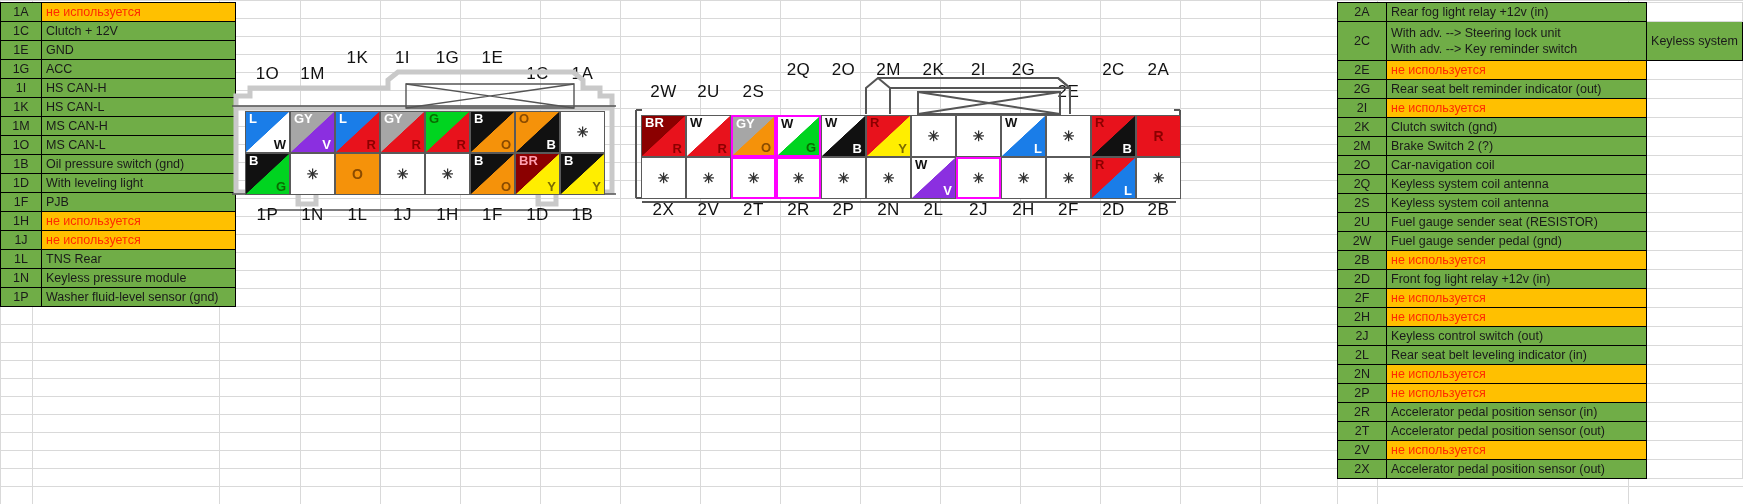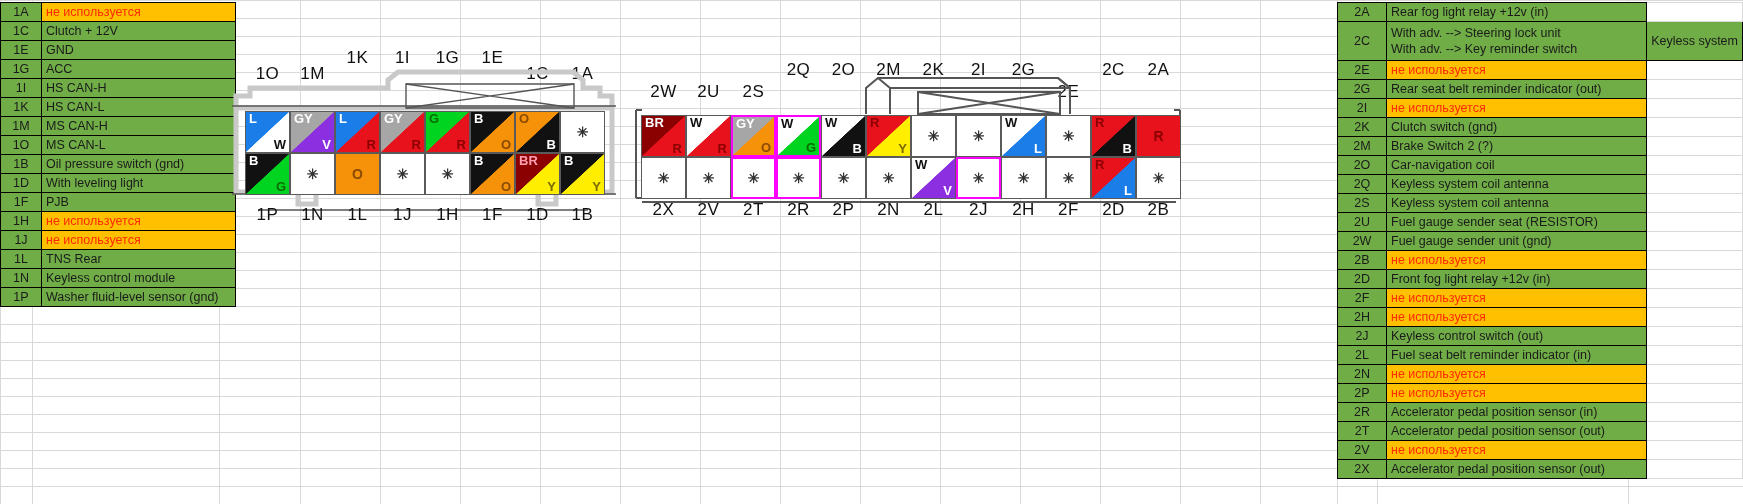--- a/index.html
+++ b/index.html
@@ -35,21 +35,21 @@
 
   
   #left-table{left:0px;top:2px;width:219px;}
   #left-table td.code{width:32px;}
   #left-table td.desc{width:185px;}
 
   
   #right-table{left:1337px;top:2px;width:406px;}
   #right-table td.code{width:40px;}
   #right-table td.desc{width:251px;}
-  #right-table td.note{width:113px;text-align:right;}
+  #right-table td.note{width:113px;}
 
   
   .connector{position:absolute;z-index:5;}
 
   .lbl-row{position:relative;height:22px;}
   .lbl{
     position:absolute;font-size:17px;color:#111;
     font-family:"Liberation Sans", sans-serif;
     letter-spacing:0.5px;text-align:center;transform:translateX(-50%);
   }
@@ -178,21 +178,21 @@
       <tr>
         <td class="code">1J</td>
         <td class="desc unused">не используется</td>
       </tr>
       <tr>
         <td class="code">1L</td>
         <td class="desc">TNS Rear</td>
       </tr>
       <tr>
         <td class="code">1N</td>
-        <td class="desc">Keyless control module</td>
+        <td class="desc">Keyless pressure module</td>
       </tr>
       <tr>
         <td class="code">1P</td>
         <td class="desc">Washer fluid-level sensor (gnd)</td>
       </tr>
     </tbody>
 </table>
 
 <table class="pin-table" id="right-table">
   <tbody id="right-tbody">
@@ -249,21 +249,21 @@
         <td class="desc">Keyless system coil antenna</td>
         <td class="blank">&nbsp;</td>
       </tr>
       <tr>
         <td class="code">2U</td>
         <td class="desc">Fuel gauge sender seat (RESISTOR)</td>
         <td class="blank">&nbsp;</td>
       </tr>
       <tr>
         <td class="code">2W</td>
-        <td class="desc">Fuel gauge sender unit (gnd)</td>
+        <td class="desc">Fuel gauge sender pedal (gnd)</td>
         <td class="blank">&nbsp;</td>
       </tr>
       <tr>
         <td class="code">2B</td>
         <td class="desc unused">не используется</td>
         <td class="blank">&nbsp;</td>
       </tr>
       <tr>
         <td class="code">2D</td>
         <td class="desc">Front fog light relay +12v (in)</td>
@@ -279,21 +279,21 @@
         <td class="desc unused">не используется</td>
         <td class="blank">&nbsp;</td>
       </tr>
       <tr>
         <td class="code">2J</td>
         <td class="desc">Keyless control switch (out)</td>
         <td class="blank">&nbsp;</td>
       </tr>
       <tr>
         <td class="code">2L</td>
-        <td class="desc">Fuel seat belt reminder indicator (in)</td>
+        <td class="desc">Rear seat belt leveling indicator (in)</td>
         <td class="blank">&nbsp;</td>
       </tr>
       <tr>
         <td class="code">2N</td>
         <td class="desc unused">не используется</td>
         <td class="blank">&nbsp;</td>
       </tr>
       <tr>
         <td class="code">2P</td>
         <td class="desc unused">не используется</td>

